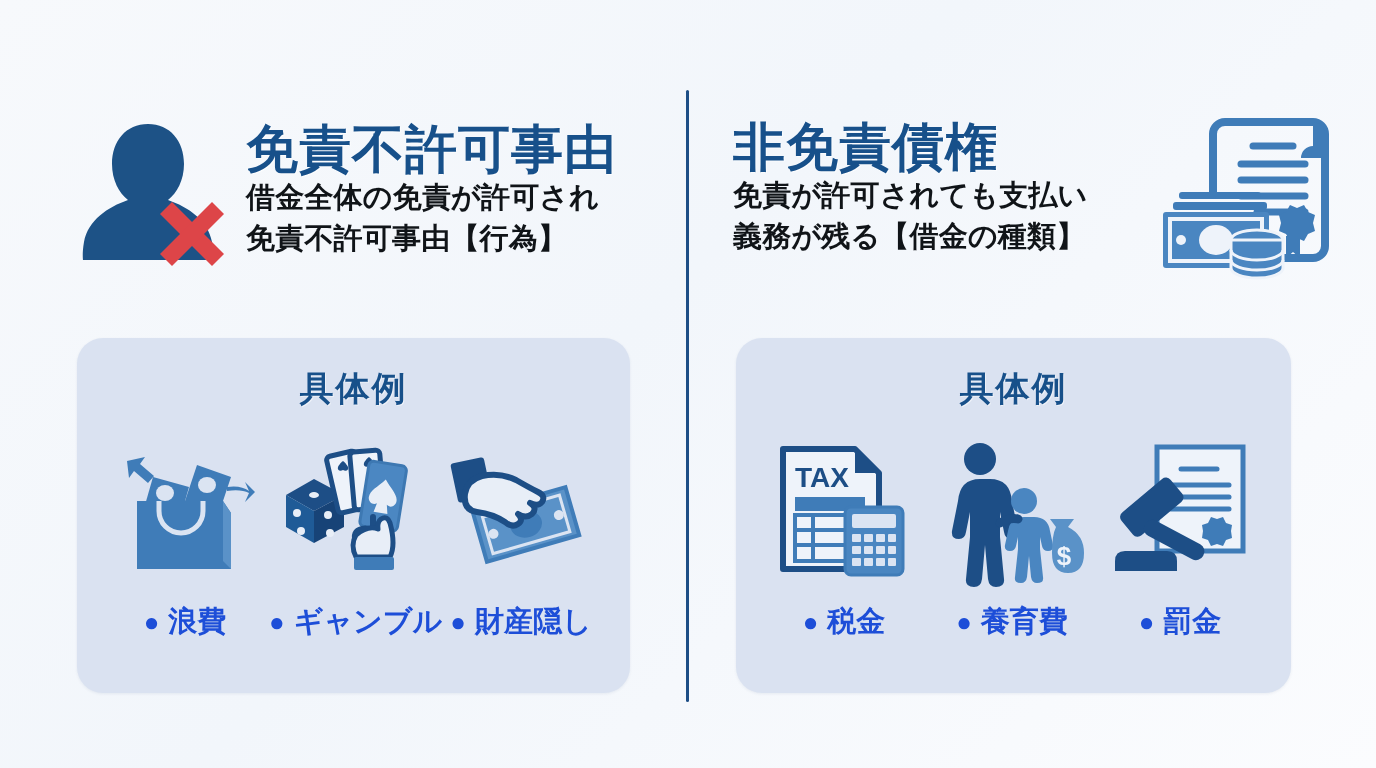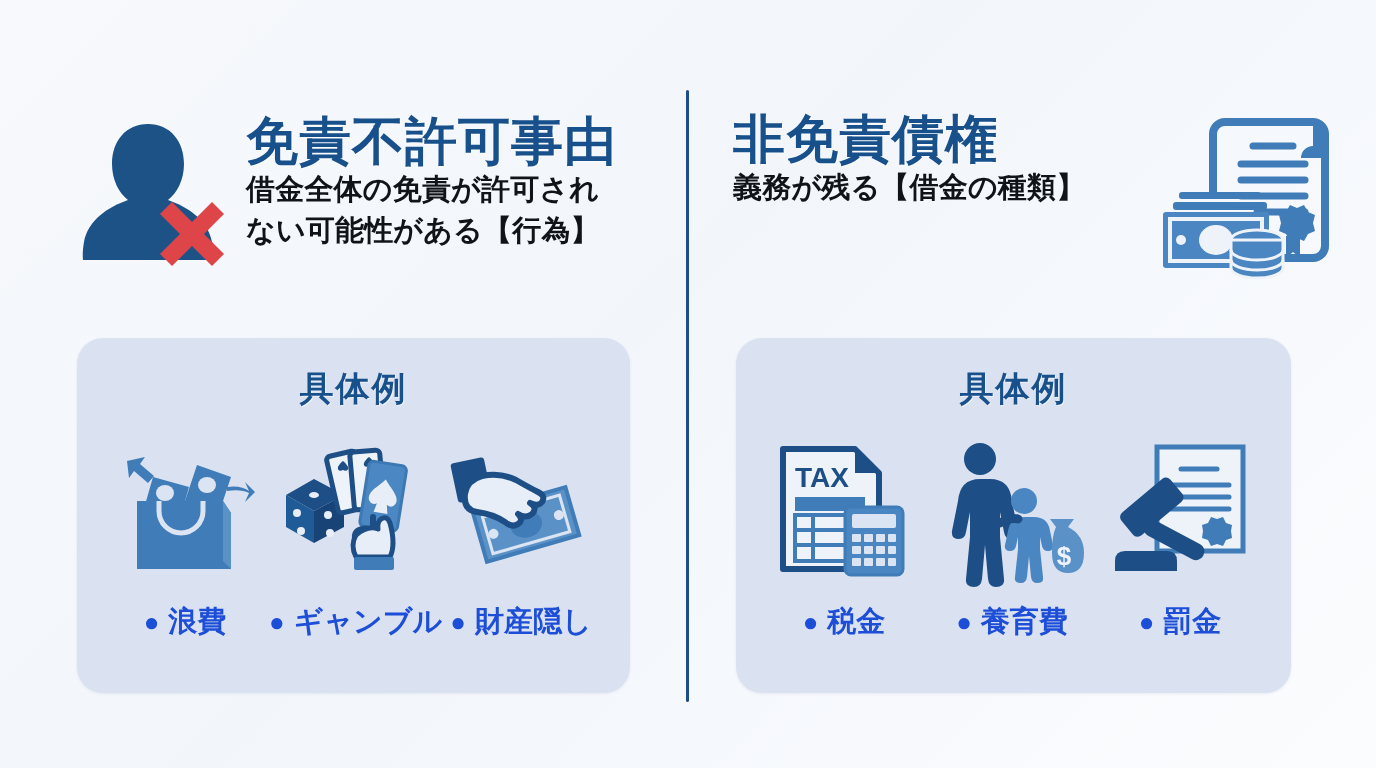--- a/index.html
+++ b/index.html
@@ -42,20 +42,21 @@
   .head-text { flex: 1 1 auto; }
 
   .title {
     color: #17508a;
     font-size: 52px;
     font-weight: bold;
     letter-spacing: 1px;
     line-height: 1.05;
     text-shadow: 1px 1px 0 rgba(255,255,255,.65);
     white-space: nowrap;
+    margin-top: 8px;
   }
   .subtitle {
     color: #101418;
     font-size: 29px;
     font-weight: bold;
     line-height: 1.42;
     letter-spacing: 0.2px;
   }
 
   
@@ -120,21 +121,21 @@
           <g stroke="#dd4548" stroke-width="17" stroke-linecap="butt">
             <line x1="98" y1="98" x2="150" y2="150"></line>
             <line x1="150" y1="98" x2="98" y2="150"></line>
           </g>
         </svg>
       </div>
       <div class="head-text" style="padding-left:18px;padding-top:4px;">
         <div class="title">免責不許可事由</div>
         <div class="subtitle">
           <div>借金全体の免責が許可され</div>
-          <div>ない可能性がある【行為】</div>
+          <div>免責不許可事由【行為】</div>
         </div>
       </div>
     </div>
 
     <div class="card card-left">
       <div class="card-title">具体例</div>
 
       <div class="items">
 
         <div class="item">
@@ -232,20 +233,21 @@
       </div>
     </div>
   </div>
 
   <div class="panel panel-right">
 
     <div class="head head-right">
       <div class="head-text" style="padding-top:4px;">
         <div class="title">非免責債権</div>
         <div class="subtitle">
+          <div>免責が許可されても支払い</div>
           <div>義務が残る【借金の種類】</div>
         </div>
       </div>
       <div class="head-icon" style="width:200px;height:190px;margin-left:8px;">
         <svg width="200" height="190" viewBox="0 0 200 190">
 
           <path d="M72 14 h88 a12 12 0 0 1 12 12 v112 a12 12 0 0 1 -12 12 h-70" fill="none" stroke="#3f7cb8" stroke-width="8" stroke-linejoin="round"></path>
           <path d="M72 14 a12 12 0 0 0 -12 12 v58" fill="none" stroke="#3f7cb8" stroke-width="8"></path>
           <path d="M160 14 a12 12 0 0 1 12 12 v24 h-24 a12 12 0 0 1 12 -12z" fill="#3f7cb8"></path>
           <g stroke="#3f7cb8" stroke-width="7" stroke-linecap="round">

